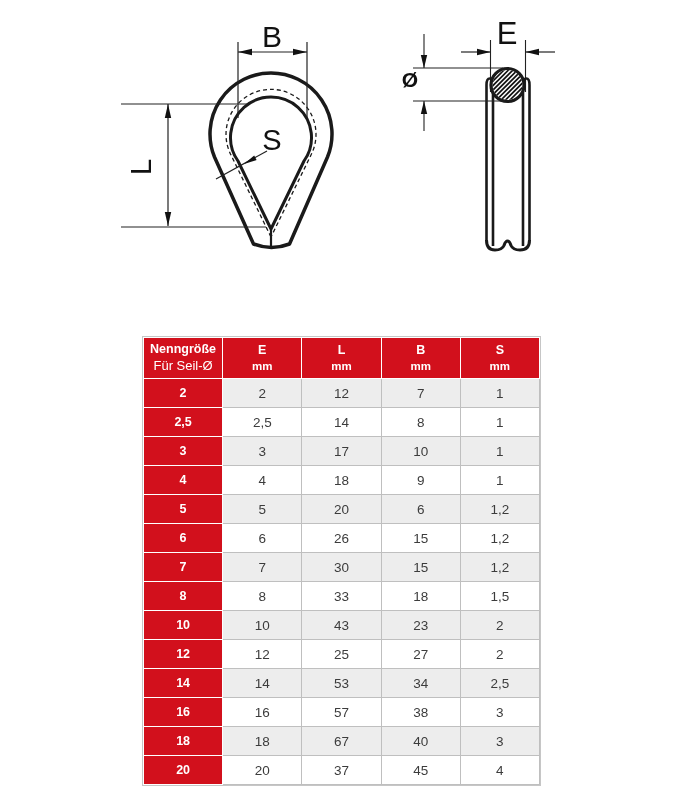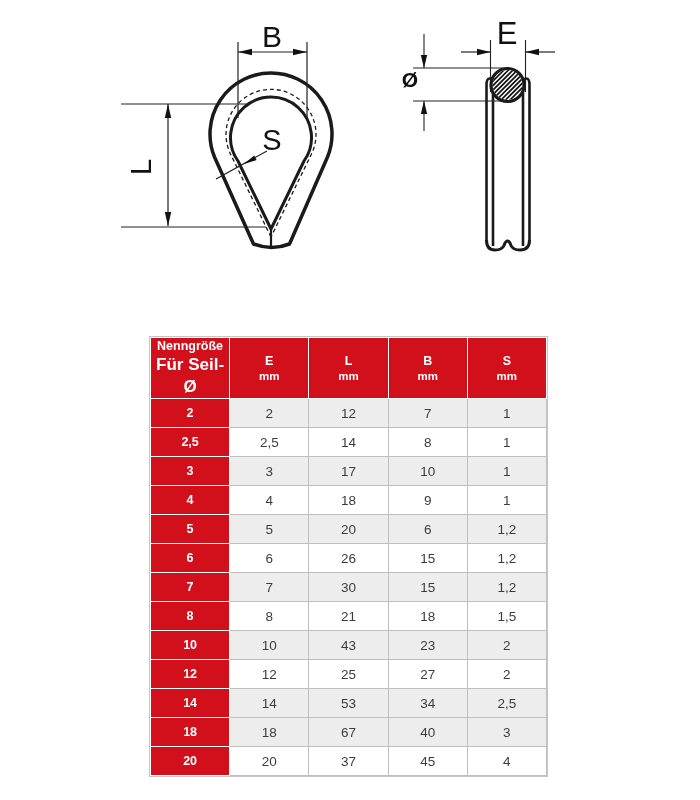--- a/index.html
+++ b/index.html
@@ -8,32 +8,32 @@
     --line:#1a1a1a;
     --txt:#3c3c3c;
   }
   html,body{margin:0;padding:0;}
   body{
     width:700px;height:800px;background:#ffffff;position:relative;
     font-family:"Liberation Sans",sans-serif;overflow:hidden;
   }
   .drawings{position:absolute;left:0;top:0;}
   .table-frame{
-    position:absolute;left:149px;top:336px;
+    position:absolute;left:142px;top:336px;
     border:1px solid #c6c6c6;background:#86efac;
   }
   table.dim-table{border-collapse:collapse;table-layout:fixed;width:396px;}
   table.dim-table col{width:79.2px;}
   .dim-table thead th{
     background:var(--red);color:#ffffff;border:1.5px solid #ffffff;
     height:40px;padding:0;vertical-align:middle;text-align:center;
     font-size:12.5px;font-weight:bold;line-height:1.3;
   }
   .dim-table thead th .sub{font-size:11.5px;font-weight:bold;}
-  .dim-table thead th .sub-regular{font-size:17px;font-weight:bold;}
+  .dim-table thead th .sub-regular{font-size:13px;font-weight:normal;}
   .dim-table tbody th{
     background:var(--red);color:#ffffff;border:1.5px solid #ffffff;
     height:28px;font-size:12.5px;font-weight:bold;text-align:center;padding:0;
   }
   .dim-table tbody td{
     background:#ffffff;border:1px solid var(--grid);color:var(--txt);
     height:28px;font-size:13.5px;text-align:center;padding:0;
   }
   .dim-table tbody tr.alt td{background:#ededed;}
   svg text{font-family:"Liberation Sans",sans-serif;}
@@ -200,21 +200,21 @@
     <tr class="alt">
       <th>7</th>
       <td>7</td>
       <td>30</td>
       <td>15</td>
       <td>1,2</td>
     </tr>
     <tr>
       <th>8</th>
       <td>8</td>
-      <td>21</td>
+      <td>33</td>
       <td>18</td>
       <td>1,5</td>
     </tr>
     <tr class="alt">
       <th>10</th>
       <td>10</td>
       <td>43</td>
       <td>23</td>
       <td>2</td>
     </tr>
@@ -225,20 +225,27 @@
       <td>27</td>
       <td>2</td>
     </tr>
     <tr class="alt">
       <th>14</th>
       <td>14</td>
       <td>53</td>
       <td>34</td>
       <td>2,5</td>
     </tr>
+    <tr>
+      <th>16</th>
+      <td>16</td>
+      <td>57</td>
+      <td>38</td>
+      <td>3</td>
+    </tr>
     <tr class="alt">
       <th>18</th>
       <td>18</td>
       <td>67</td>
       <td>40</td>
       <td>3</td>
     </tr>
     <tr>
       <th>20</th>
       <td>20</td>

